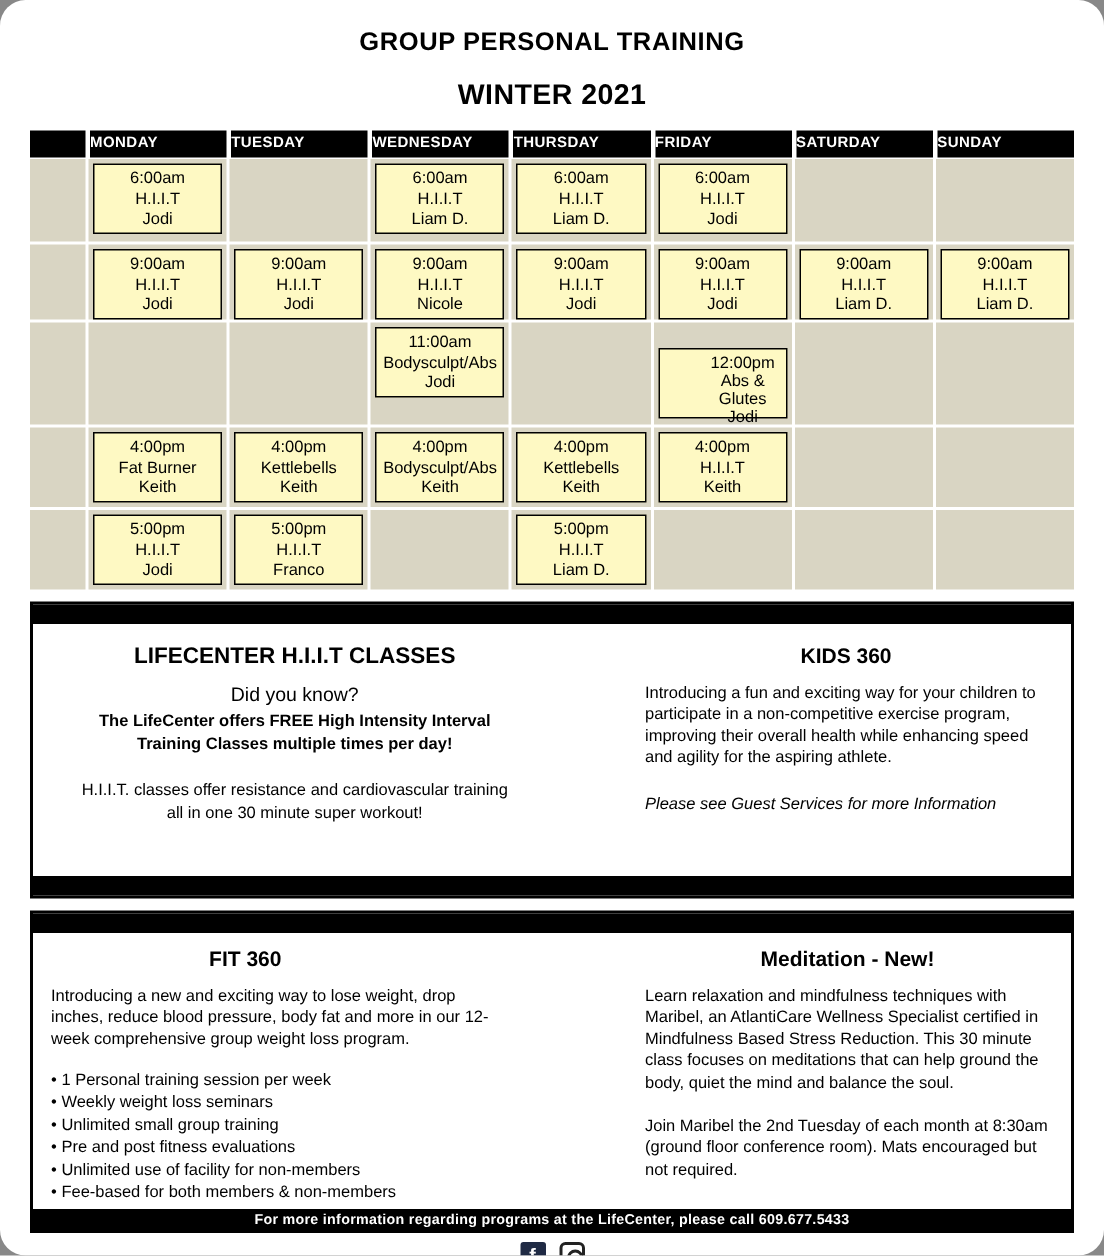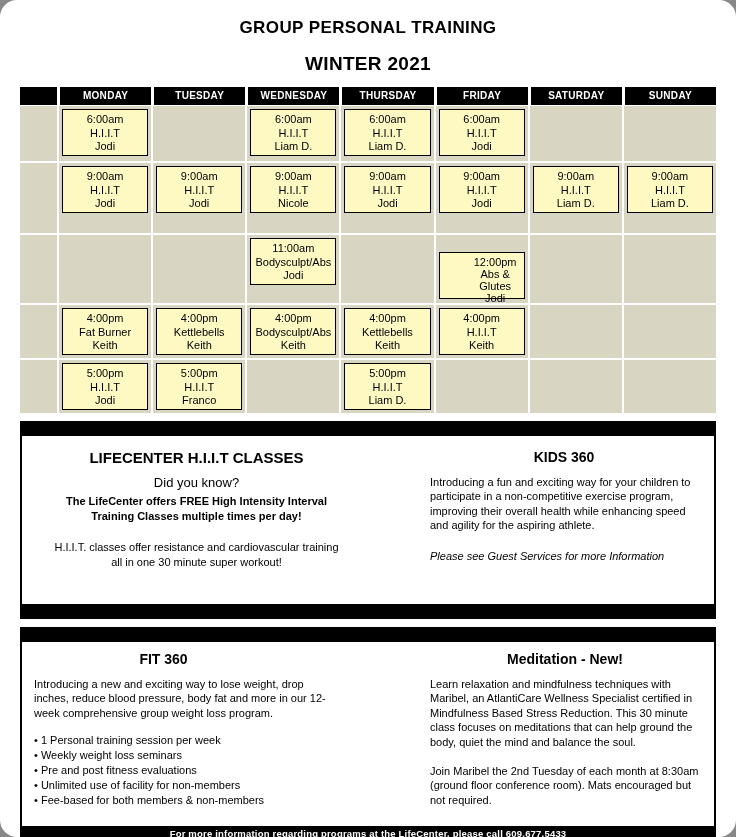--- a/index.html
+++ b/index.html
@@ -5,25 +5,25 @@
   :root { --beige:#d9d5c3; --bar:#000000; }
   * { margin:0; padding:0; box-sizing:border-box; }
   body { background:#888; display:flex; justify-content:center; font-family:"Liberation Sans", sans-serif; }
   .page { position:relative; width:736px; height:837px; background:#fff; overflow:hidden; color:#000;border-radius:17px; }
 
   .title { margin-top:18px; text-align:center; font-size:17px; font-weight:bold; letter-spacing:.4px; }
   .subtitle { margin-top:15px; text-align:center; font-size:19px; font-weight:bold; letter-spacing:.3px; }
 
   .schedule { margin:12px 20px 0 20px; }
   .day-header { display:grid; grid-template-columns:37px repeat(7,1fr); gap:3px; background:#fff; }
-  .day-cell { background:var(--bar); color:#fff; font-size:10px; font-weight:bold; text-align:center; padding:3px 0 4px 0; letter-spacing:.3px; }
+  .day-cell { background:var(--bar); color:#fff; font-size:10px; font-weight:bold; padding:3px 0 4px 0; letter-spacing:.3px; }
   .sched-body { display:flex; flex-direction:column; gap:2px; margin-top:1px; background:#fff; }
   .sched-row { display:grid; grid-template-columns:37px repeat(7,1fr); gap:2px; }
   .sched-row:nth-child(1){height:55px}
-  .sched-row:nth-child(2){height:70px}
+  .sched-row:nth-child(2){height:50px}
   .sched-row:nth-child(3){height:68px}
   .sched-row:nth-child(4){height:53px}
   .sched-row:nth-child(5){height:53px}
   .day-col { background:var(--beige); }
   .class-card { background:#fef9c3; border:1px solid #000; margin:3px 3px 0 3px; height:47px;
     display:flex; flex-direction:column; justify-content:space-between; align-items:center;
     padding:3px 1px 3px 1px; font-size:11px; line-height:12px; text-align:center; }
   .class-card.offset-down { margin-top:17px;padding-left:28px; }
 
   .info-box { margin:8px 20px 0 20px; border:2px solid #000; background:#fff; }
@@ -282,20 +282,21 @@
 
   <div class="info-box box2">
     <div class="bar"></div>
     <div class="box-content">
       <div class="col col-fit">
         <div class="h1">FIT 360</div>
         <div class="p1">Introducing a new and exciting way to lose weight, drop inches, reduce blood pressure,  body fat and more in our 12-week comprehensive group weight loss program.</div>
         <ul>
             <li>1 Personal training session per week</li>
             <li>Weekly weight loss seminars</li>
+            <li>Unlimited small group training</li>
             <li>Pre and post fitness evaluations</li>
             <li>Unlimited use of facility for non-members</li>
             <li>Fee-based for both members &amp; non-members</li>
           </ul>
       </div>
       <div class="col col-med">
         <div class="h1">Meditation - New!</div>
         <div class="p1">Learn relaxation and mindfulness techniques with Maribel, an AtlantiCare Wellness Specialist certified in Mindfulness Based Stress Reduction. This 30 minute class focuses on meditations that can help ground the body, quiet the mind and balance the soul.</div>
         <div class="p2">Join Maribel the 2nd Tuesday of each month at 8:30am (ground floor conference room). Mats encouraged but not required.</div>
       </div>

